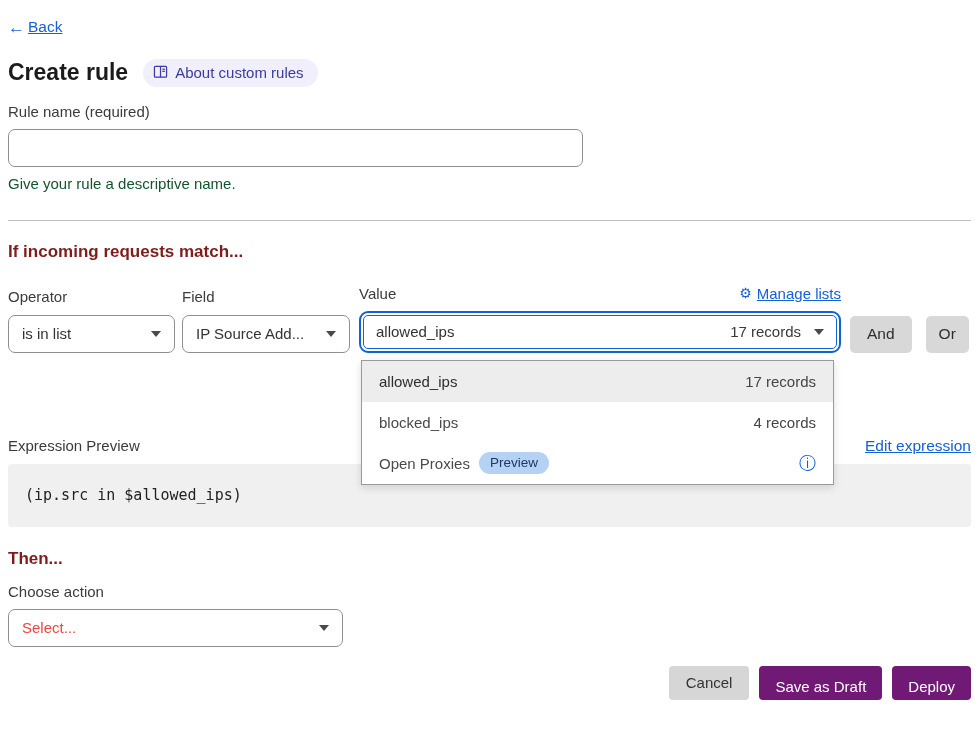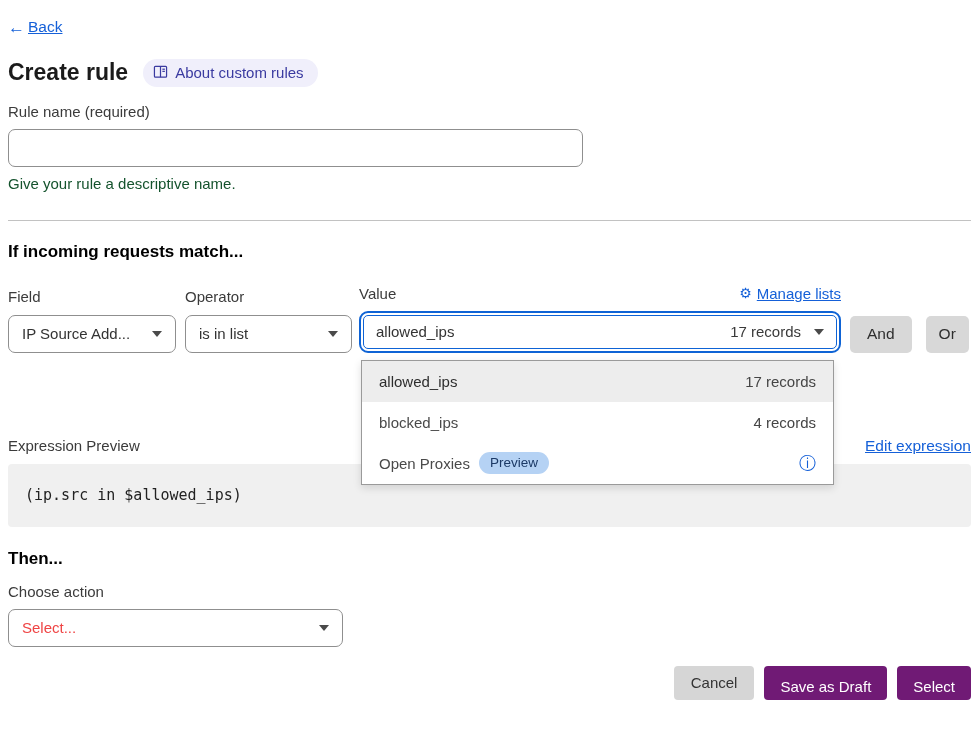--- a/index.html
+++ b/index.html
@@ -24,21 +24,21 @@
   .about-badge { display: inline-flex; align-items: center; gap: 7px; background: #f0effb; color: #3a3aa0; font-size: 15px; border-radius: 14px; padding: 5px 14px 6px 10px; cursor: pointer; }
 
   
   .field-label { font-size: 15px; color: #3b3b3b; display: block; }
   .rule-label { margin-top: 16px; }
   .text-input { margin-top: 9px; width: 575px; height: 38px; border: 1px solid #8f8f8f; border-radius: 7px; font-size: 15px; padding: 0 12px; outline: none; display: block; background: #fff; }
   .helper { margin-top: 8px; font-size: 15px; color: #14532d; }
 
   .divider { margin: 28px 0 0 0; border: none; border-top: 1px solid #c2c2c2; }
 
-  .section-heading { margin-top: 21px; font-size: 17px; font-weight: 700; color: #000000; }
+  .section-heading { margin-top: 21px; font-size: 17px; font-weight: 700; color: #7f1d1d; }
 
   
   .cond-row { margin-top: 23px; display: flex; align-items: flex-end; }
   .col { display: flex; flex-direction: column; }
   .col-field { width: 168px; margin-right: 9px; }
   .col-operator { width: 167px; margin-right: 7px; }
   .col-value { width: 482px; position: relative; }
   .col .field-label { margin-bottom: 10px; }
   .value-label-row { display: flex; justify-content: space-between; align-items: center; margin-bottom: 9px; }
   .manage-link { display: inline-flex; align-items: center; gap: 5px; color: #1560d8; font-size: 15px; cursor: pointer; }
@@ -108,32 +108,32 @@
 
   <label class="field-label rule-label">Rule name (required)</label>
   <input class="text-input" type="text" value="" style="">
   <div class="helper">Give your rule a descriptive name.</div>
 
   <hr class="divider">
 
   <div class="section-heading">If incoming requests match...</div>
 
   <div class="cond-row">
+    <div class="col col-operator">
+      <label class="field-label">Operator</label>
+      <div class="select">
+        <span>is in list</span>
+        <span class="chev"></span>
+      </div>
+    </div>
+
     <div class="col col-field">
       <label class="field-label">Field</label>
       <div class="select">
         <span>IP Source Add...</span>
-        <span class="chev"></span>
-      </div>
-    </div>
-
-    <div class="col col-operator">
-      <label class="field-label">Operator</label>
-      <div class="select">
-        <span>is in list</span>
         <span class="chev"></span>
       </div>
     </div>
 
     <div class="col col-value">
       <div class="value-label-row">
         <label class="field-label" style="margin-bottom:0;">Value</label>
         <a class="manage-link">
           <span class="gear">⚙</span>
           <span class="lbl">Manage lists</span>
@@ -181,16 +181,16 @@
   <div class="section-heading then-heading">Then...</div>
   <label class="field-label choose-label">Choose action</label>
   <div class="select action-select">
     <span>Select...</span>
     <span class="chev"></span>
   </div>
 
   <div class="footer">
     <button class="btn btn-cancel">Cancel</button>
     <button class="btn btn-primary">Save as Draft</button>
-    <button class="btn btn-primary">Select</button>
+    <button class="btn btn-primary">Deploy</button>
   </div>
 
 </div>
 
 </body></html>

